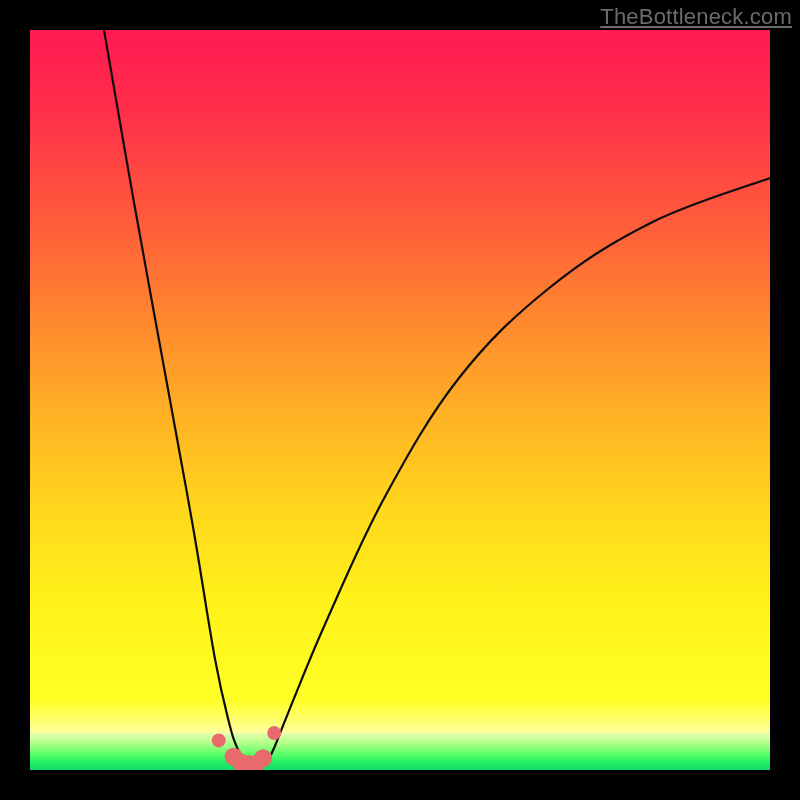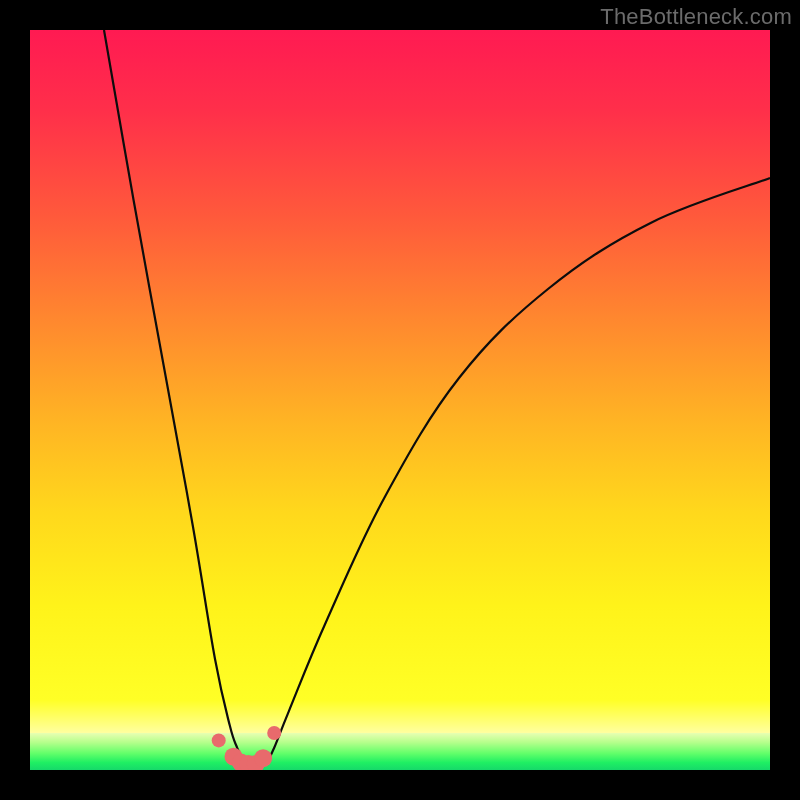--- a/index.html
+++ b/index.html
@@ -82,20 +82,21 @@
   }
   .watermark {
     position: absolute;
     top: 4px;
     right: 8px;
     color: #6b6b6b;
     font-size: 22px;
     font-weight: 400;
     letter-spacing: 0.2px;
     user-select: none;
+    text-decoration: underline;
   }
 </style>
 </head>
 <body>
 
 <div class="frame">
 
   <div class="plot-area">
     <div class="gradient">
       <div class="main"></div>

